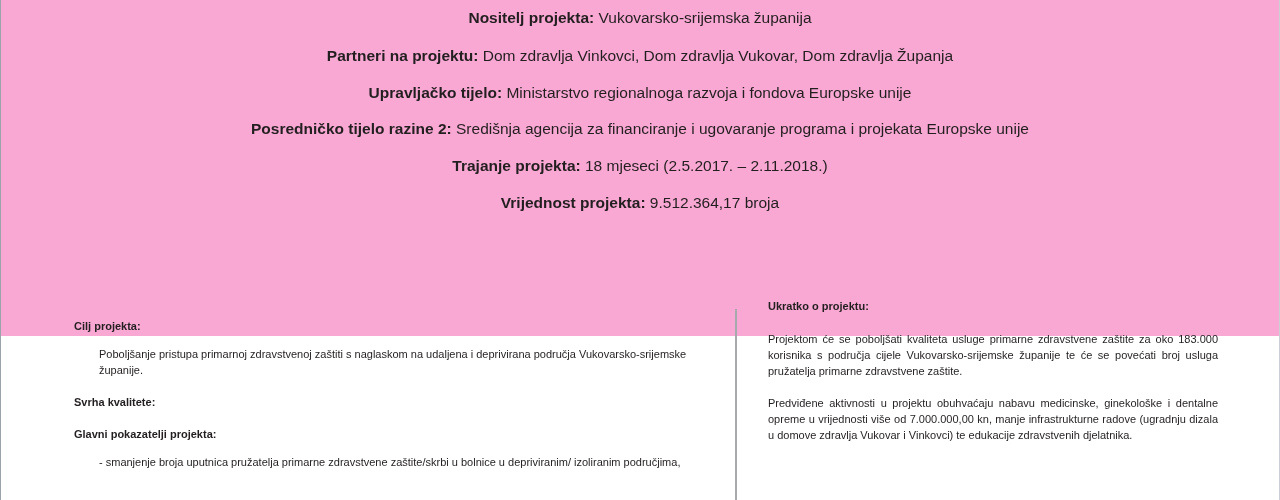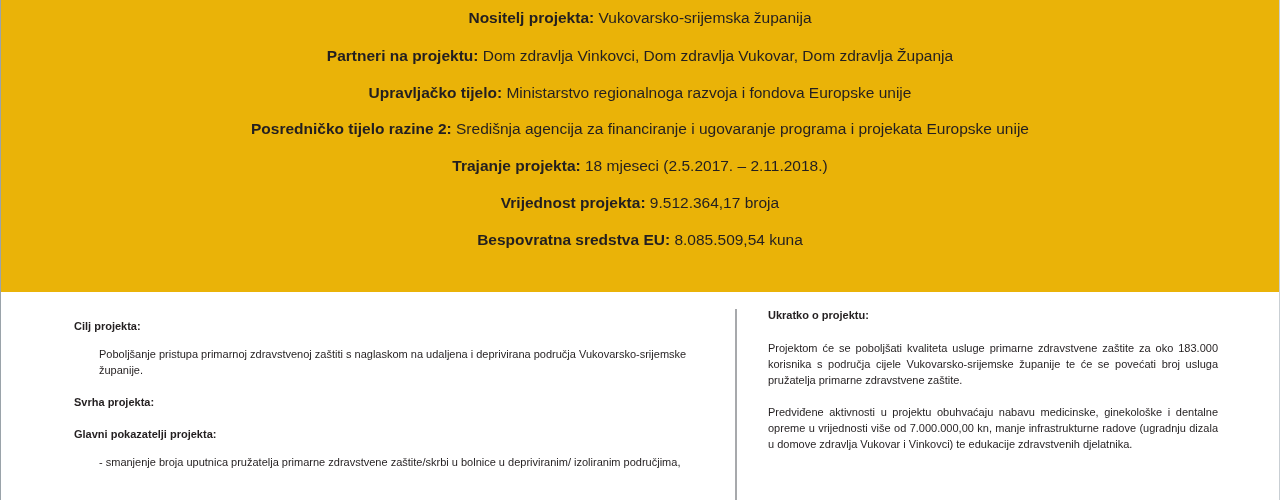--- a/index.html
+++ b/index.html
@@ -17,22 +17,22 @@
       width: 1280px;
       height: 500px;
       border-left: 1px solid #9aa3aa;
       border-right: 1px solid #c9cfd4;
       box-sizing: border-box;
     }
     .info-band {
       position: absolute;
       left: 0; top: 0;
       width: 100%;
-      height: 292px;
-      background: #eab308;
+      height: 336px;
+      background: #f9a8d4;
     }
     .info-line {
       position: absolute;
       left: 0;
       width: 100%;
       text-align: center;
       font-size: 15.5px;
       line-height: 20px;
       white-space: nowrap;
     }
@@ -70,21 +70,21 @@
       left: 734px;
       top: 309px;
       width: 2px;
       height: 191px;
       background: #a7a9ac;
     }
 
     .col-right {
       position: absolute;
       left: 767px;
-      top: 307px;
+      top: 298px;
       width: 450px;
       font-size: 11px;
       line-height: 16px;
     }
     .col-right .heading {
       font-weight: bold;
       margin: 0 0 17px 0;
     }
     .col-right .para {
       margin: 4px 0 16px 0;
@@ -108,32 +108,29 @@
     </div>
     <div class="info-line l3">
       <span class="lbl">Posredničko tijelo razine 2:</span><span> Središnja agencija za financiranje i ugovaranje programa i projekata Europske unije</span>
     </div>
     <div class="info-line l4">
       <span class="lbl">Trajanje projekta:</span><span> 18 mjeseci (2.5.2017. – 2.11.2018.)</span>
     </div>
     <div class="info-line l5">
       <span class="lbl">Vrijednost projekta:</span><span> 9.512.364,17 broja</span>
     </div>
-    <div class="info-line l6">
-      <span class="lbl">Bespovratna sredstva EU:</span><span> 8.085.509,54 kuna</span>
-    </div>
   </div>
 
   <div class="col-left">
     <div class="section">
       <p class="heading">Cilj projekta:</p>
       <p class="para">Poboljšanje pristupa primarnoj zdravstvenoj zaštiti s naglaskom na udaljena i deprivirana područja Vukovarsko-srijemske županije.</p>
     </div>
     <div class="section">
-      <p class="heading">Svrha projekta:</p>
+      <p class="heading">Svrha kvalitete:</p>
     </div>
     <div class="section">
       <p class="heading">Glavni pokazatelji projekta:</p>
       <p class="para justified">- smanjenje broja uputnica pružatelja primarne zdravstvene zaštite/skrbi u bolnice u depriviranim/ izoliranim područjima,</p>
     </div>
   </div>
 
   <div class="divider"></div>
 
   <div class="col-right">

